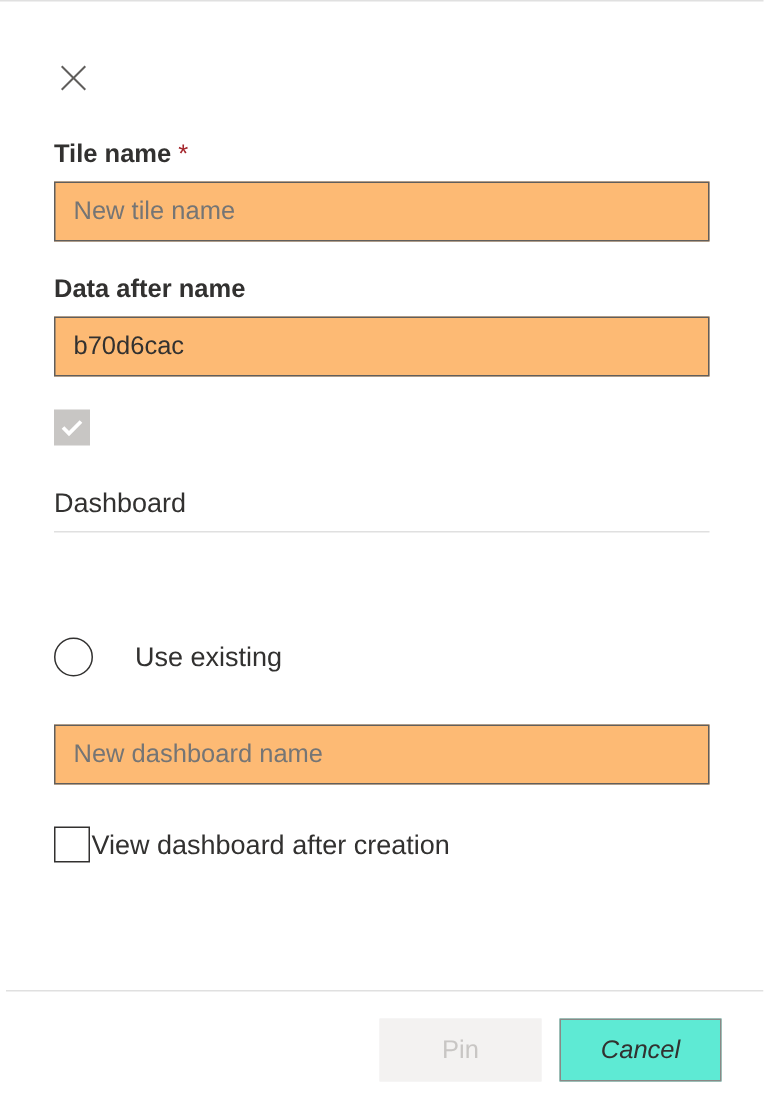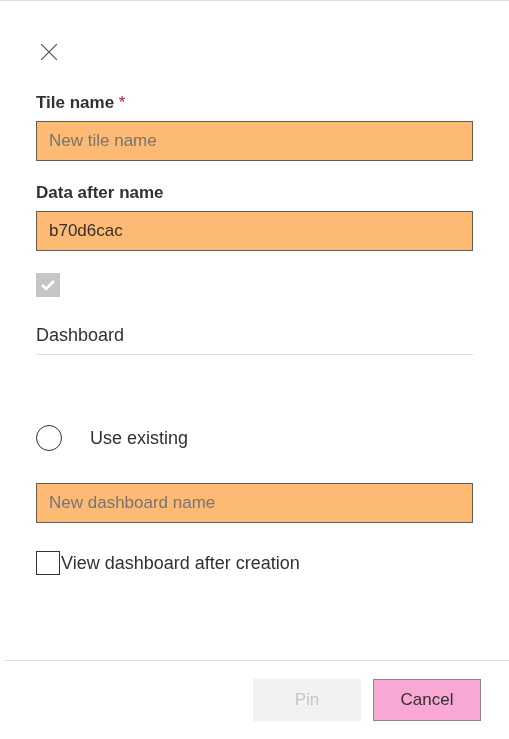--- a/index.html
+++ b/index.html
@@ -178,23 +178,24 @@
       cursor: pointer;
       min-width: 108px;
     }
     .btn-primary {
       background: #f3f2f1;
       border: 1px solid #f3f2f1;
       color: #c8c6c4;
       cursor: not-allowed;
     }
     .btn-secondary {
-      background: #f9a8d4;
+      background: #5eead4;
       border: 1px solid #8a8886;
       color: #323130;
+      font-style: italic;
     }
   </style>
 </head>
 <body>
 
 <div class="dialog">
   <div class="header">
     <button class="close-btn">
       <svg viewBox="0 0 16 16">
         <line x1="1" y1="1" x2="15" y2="15" stroke="currentColor" stroke-width="1.2"></line>

